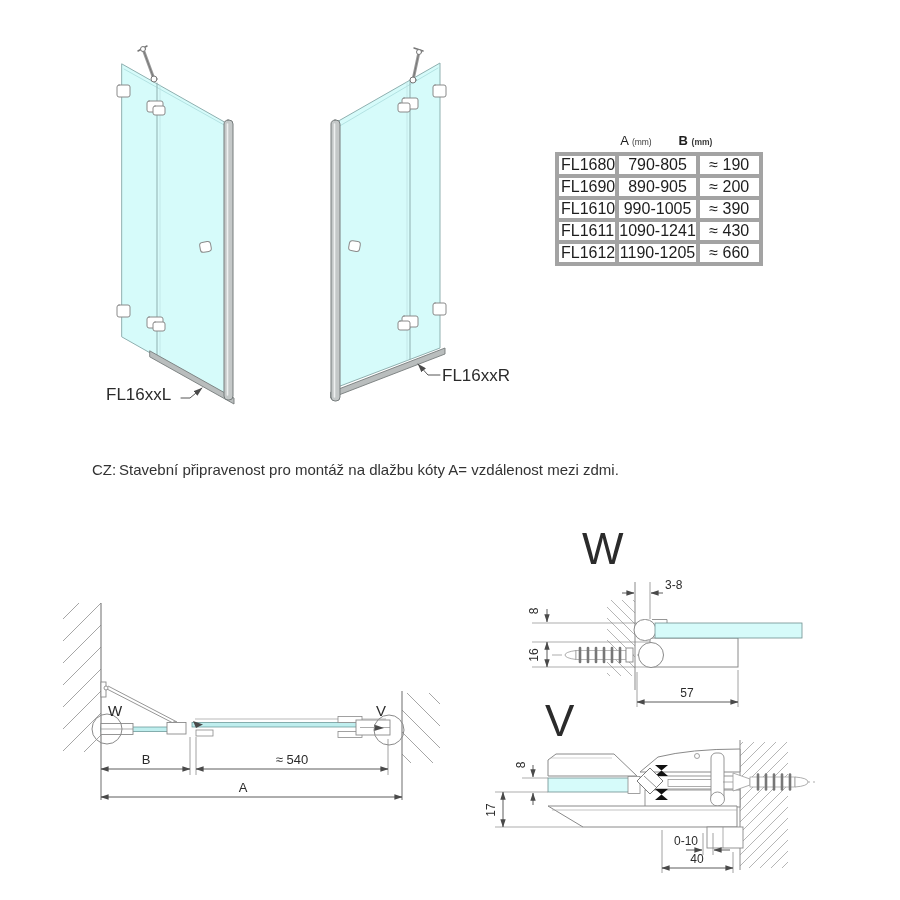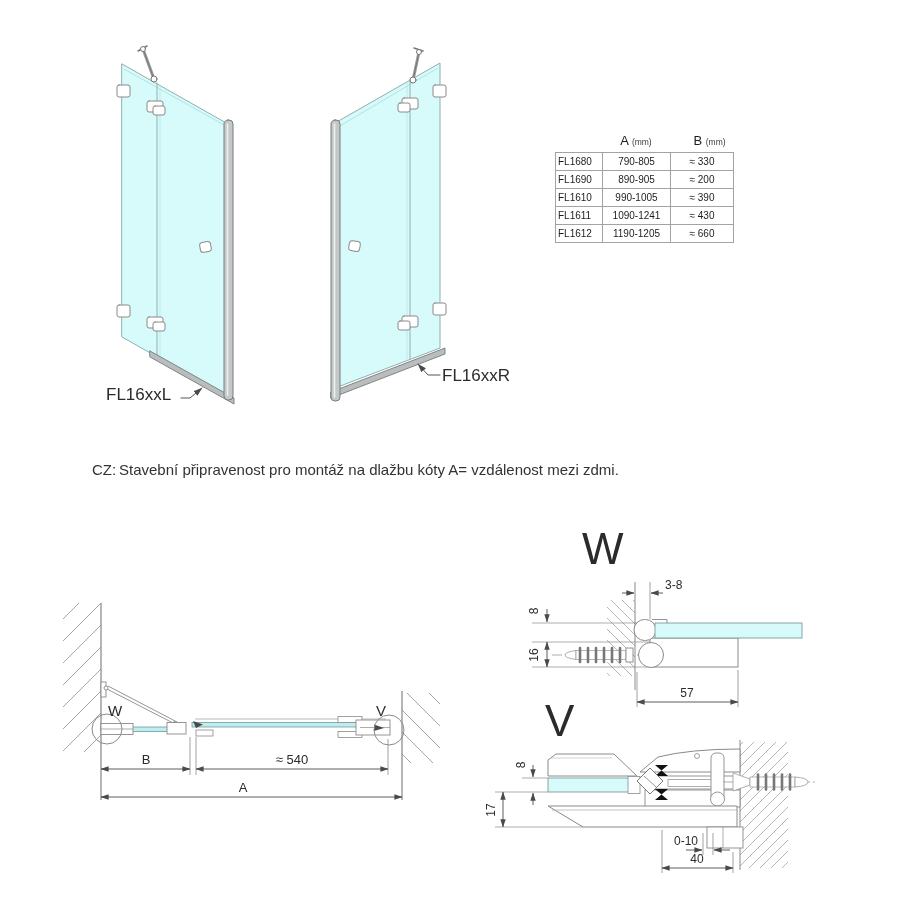--- a/index.html
+++ b/index.html
@@ -6,25 +6,25 @@
   .page{position:relative;width:900px;height:900px;background:#fff;overflow:hidden;
         font-family:"Liberation Sans",sans-serif;color:#2b2b2b;}
   svg.art{position:absolute;left:0;top:0;}
   svg.art text{font-family:"Liberation Sans",sans-serif;fill:#2b2b2b;}
 
   
   .spec-table{position:absolute;left:555px;top:112px;font-size:13px;color:#1d1d1d;margin-top:21px;}
   .spec-table .thead{position:relative;height:19px;}
   .spec-table .thead .h{position:absolute;text-align:center;white-space:nowrap;}
   .spec-table .thead .h-a{left:47px;width:68px;}
-  .spec-table .thead .h-b{left:123px;width:63px;}
+  .spec-table .thead .h-b{left:109px;width:63px;font-weight:bold;}
   .spec-table .unit{font-size:8.5px;color:#3a3a3a;}
   .spec-table table{border-collapse:collapse;table-layout:fixed;}
-  .spec-table td{border:1px solid #a3a3a3;height:17px;padding:0;text-align:center;
-                 font-size:10px;white-space:nowrap;overflow:hidden;}
+  .spec-table td{border:4px solid #a3a3a3;height:17px;padding:0;text-align:center;
+                 font-size:16px;white-space:nowrap;overflow:hidden;}
   .spec-table td.c-model{text-align:left;padding-left:2px;}
 
   
   .note{position:absolute;left:92px;font-size:15px;color:#333;white-space:nowrap;}
   .note .nlab{display:inline-block;width:27px;}
 </style>
 </head>
 <body>
 
 <div class="page">
@@ -282,21 +282,21 @@
     <table>
       <colgroup>
           <col style="width:47px">
           <col style="width:68px">
           <col style="width:63px">
         </colgroup>
       <tbody>
           <tr>
         <td class="c-model">FL1680</td>
         <td>790-805</td>
-        <td>≈ 330</td>
+        <td>≈ 190</td>
       </tr>
       <tr>
         <td class="c-model">FL1690</td>
         <td>890-905</td>
         <td>≈ 200</td>
       </tr>
       <tr>
         <td class="c-model">FL1610</td>
         <td>990-1005</td>
         <td>≈ 390</td>

